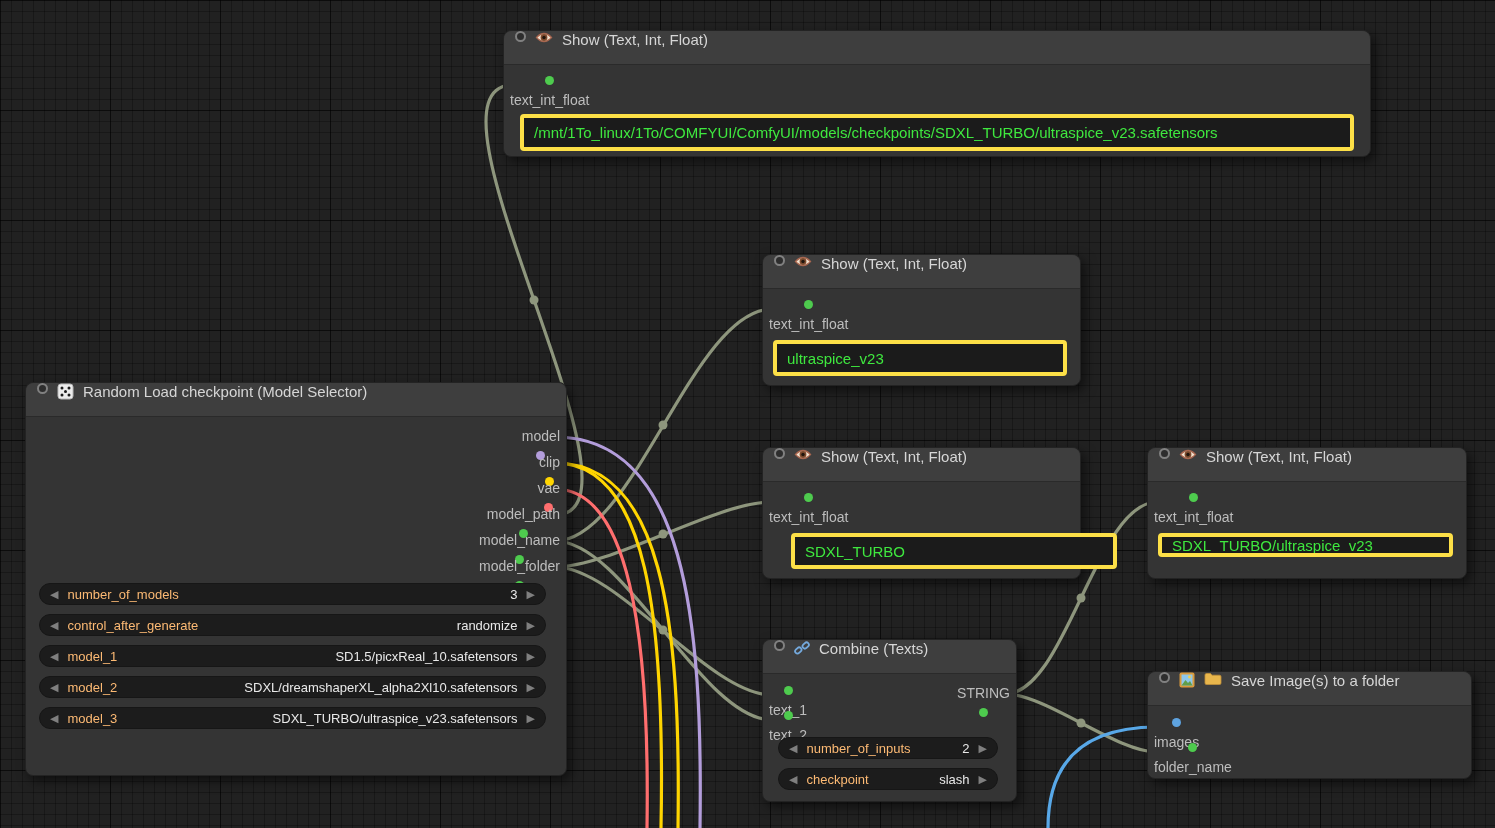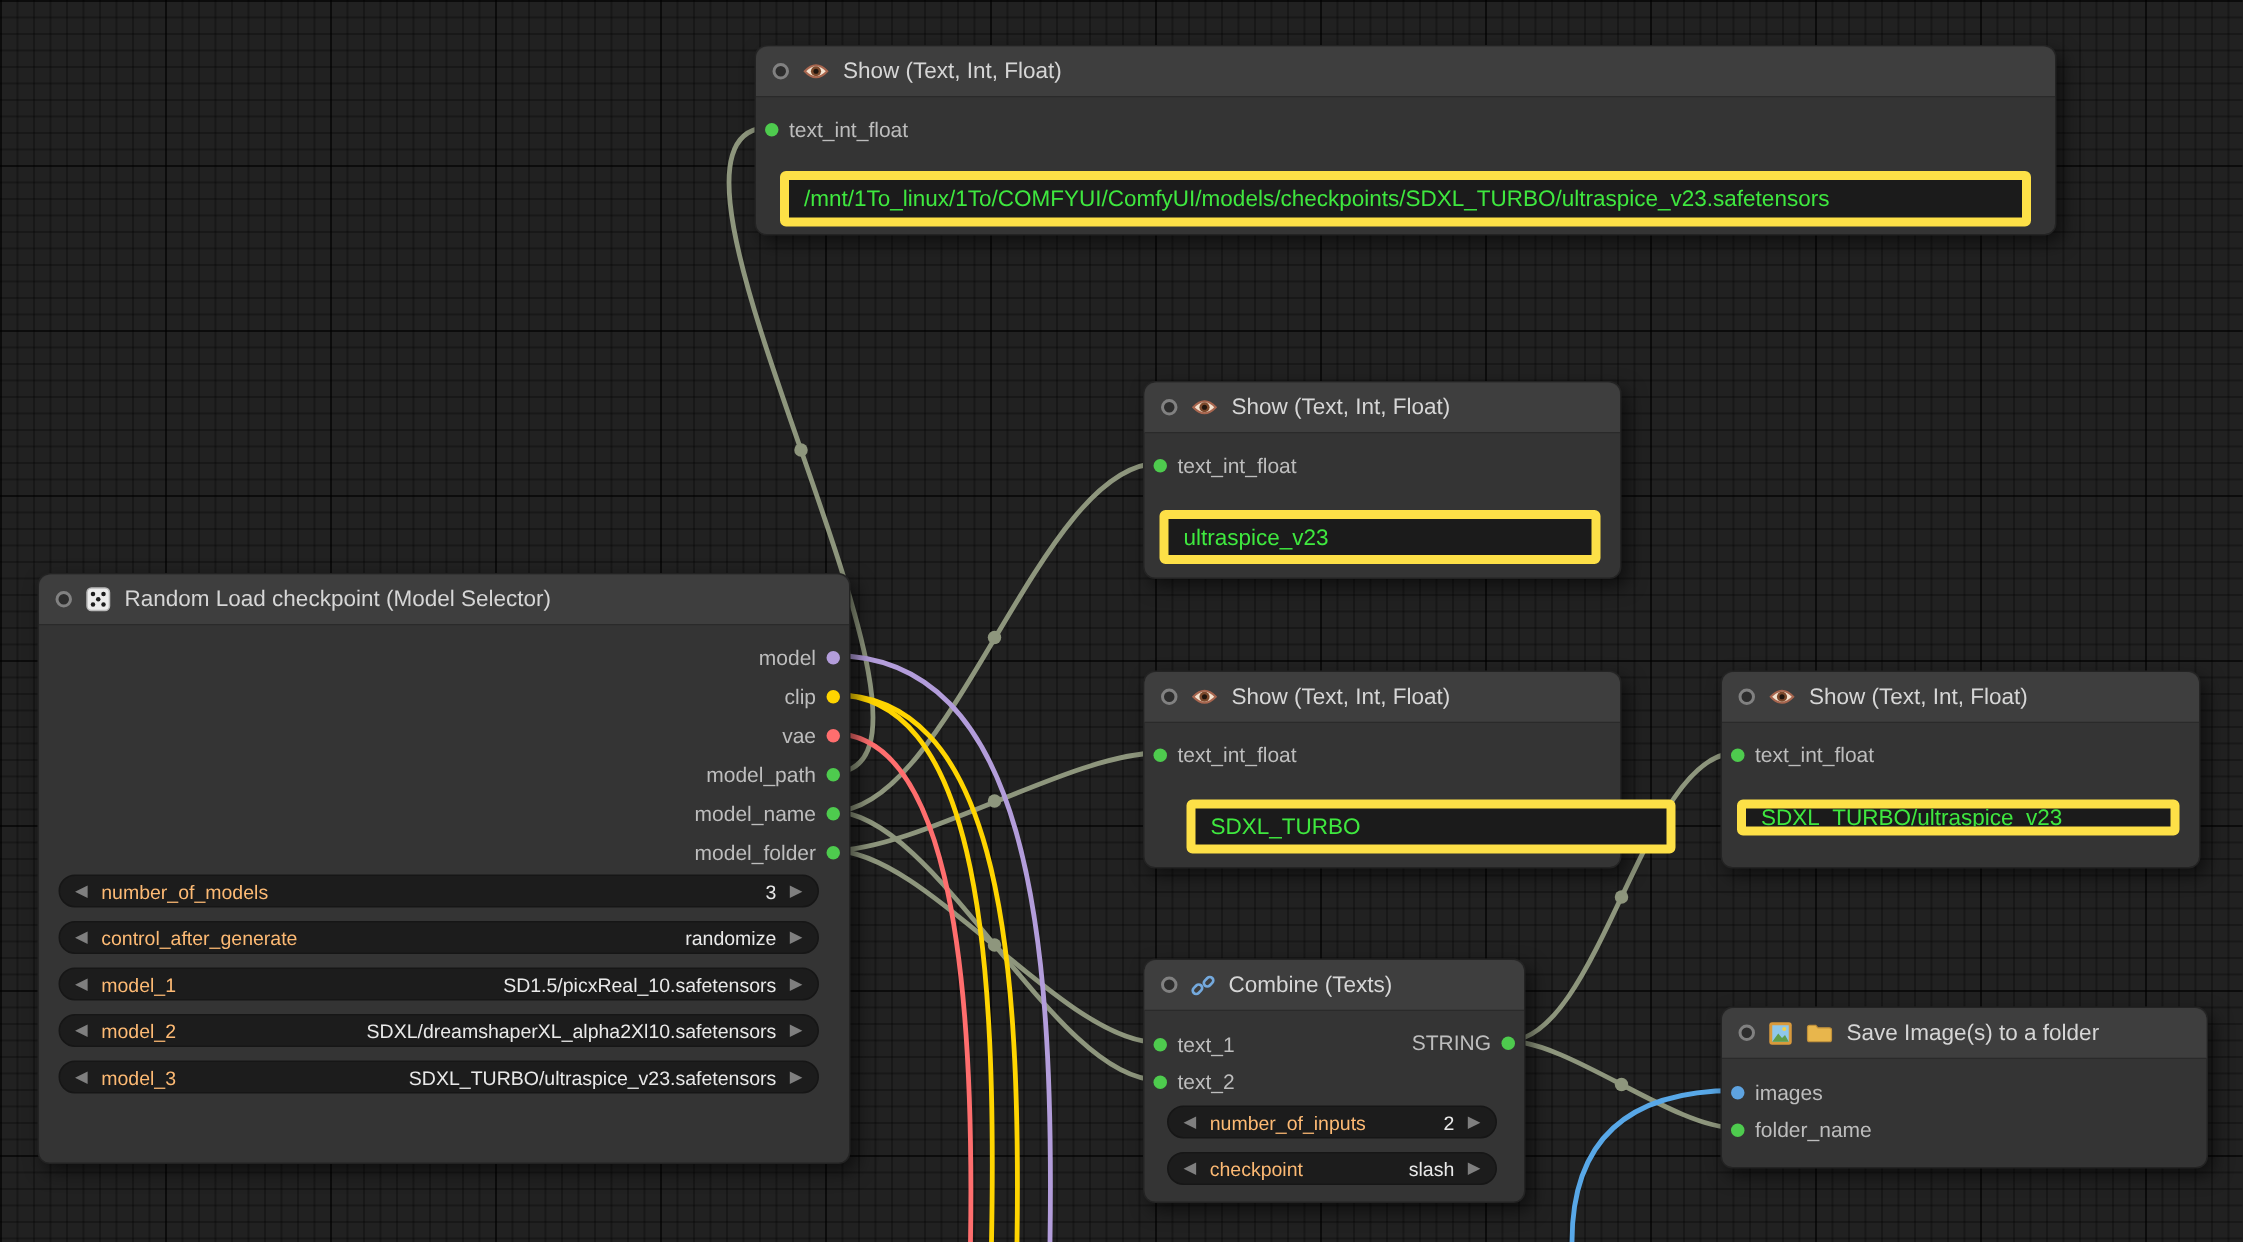--- a/index.html
+++ b/index.html
@@ -22,42 +22,42 @@
   .l-vae{stroke:#ff6e6e;}
   .l-image{stroke:#58a8e8;}
   .d-string{fill:#8e967d;}
 
   .node{
     position:absolute;z-index:2;background:#343434;border:1px solid #232323;
     border-radius:8px;box-shadow:4px 5px 12px rgba(0,0,0,.55);
   }
   .hdr{
     height:33px;background:#3e3e3e;border-radius:8px 8px 0 0;
-    border-bottom:1px solid #2a2a2a;display:flex;align-items:center;gap:9px;padding:0 11px;
+    border-bottom:1px solid #2a2a2a;display:flex;align-items:flex-start;gap:9px;padding:0 11px;
   }
   .collapse{
     width:11px;height:11px;border-radius:50%;border:2px solid #818181;
     background:#2d2d2d;box-sizing:border-box;flex:0 0 auto;
   }
   .title{font-size:15px;color:#d6d6d6;white-space:nowrap;}
   .icon{display:flex;align-items:center;flex:0 0 auto;}
 
   .slot{position:absolute;display:flex;align-items:center;gap:7px;height:20px;
-        font-size:14px;color:#bdbdbd;white-space:nowrap;}
+        font-size:14px;color:#bdbdbd;white-space:nowrap;flex-direction:column;}
   .slot.in{left:6px;}
   .slot.out{right:6px;}
   .dot{width:9px;height:9px;border-radius:50%;flex:0 0 auto;}
   .dot-str{background:#4ecb4e;}
   .dot-model{background:#b39ddb;}
   .dot-clip{background:#ffd500;}
   .dot-vae{background:#ff6e6e;}
   .dot-img{background:#5ea3e0;}
 
   .vbox{
-    position:absolute;background:#1b1b1b;border:6px solid #fde047;border-radius:4px;
+    position:absolute;background:#1b1b1b;border:4px solid #fde047;border-radius:4px;
     display:flex;align-items:center;padding:0 10px;color:#3fe83f;font-size:15px;
     white-space:nowrap;overflow:hidden;box-sizing:border-box;
   }
 
   .widgets{position:absolute;display:flex;flex-direction:column;gap:9px;}
   .widget{
     height:22px;background:#1c1c1c;border:1px solid #161616;border-radius:11px;
     display:flex;align-items:center;padding:0 10px;font-size:13px;gap:9px;box-sizing:border-box;
   }
   .wlabel{color:#fdba74;white-space:nowrap;}

